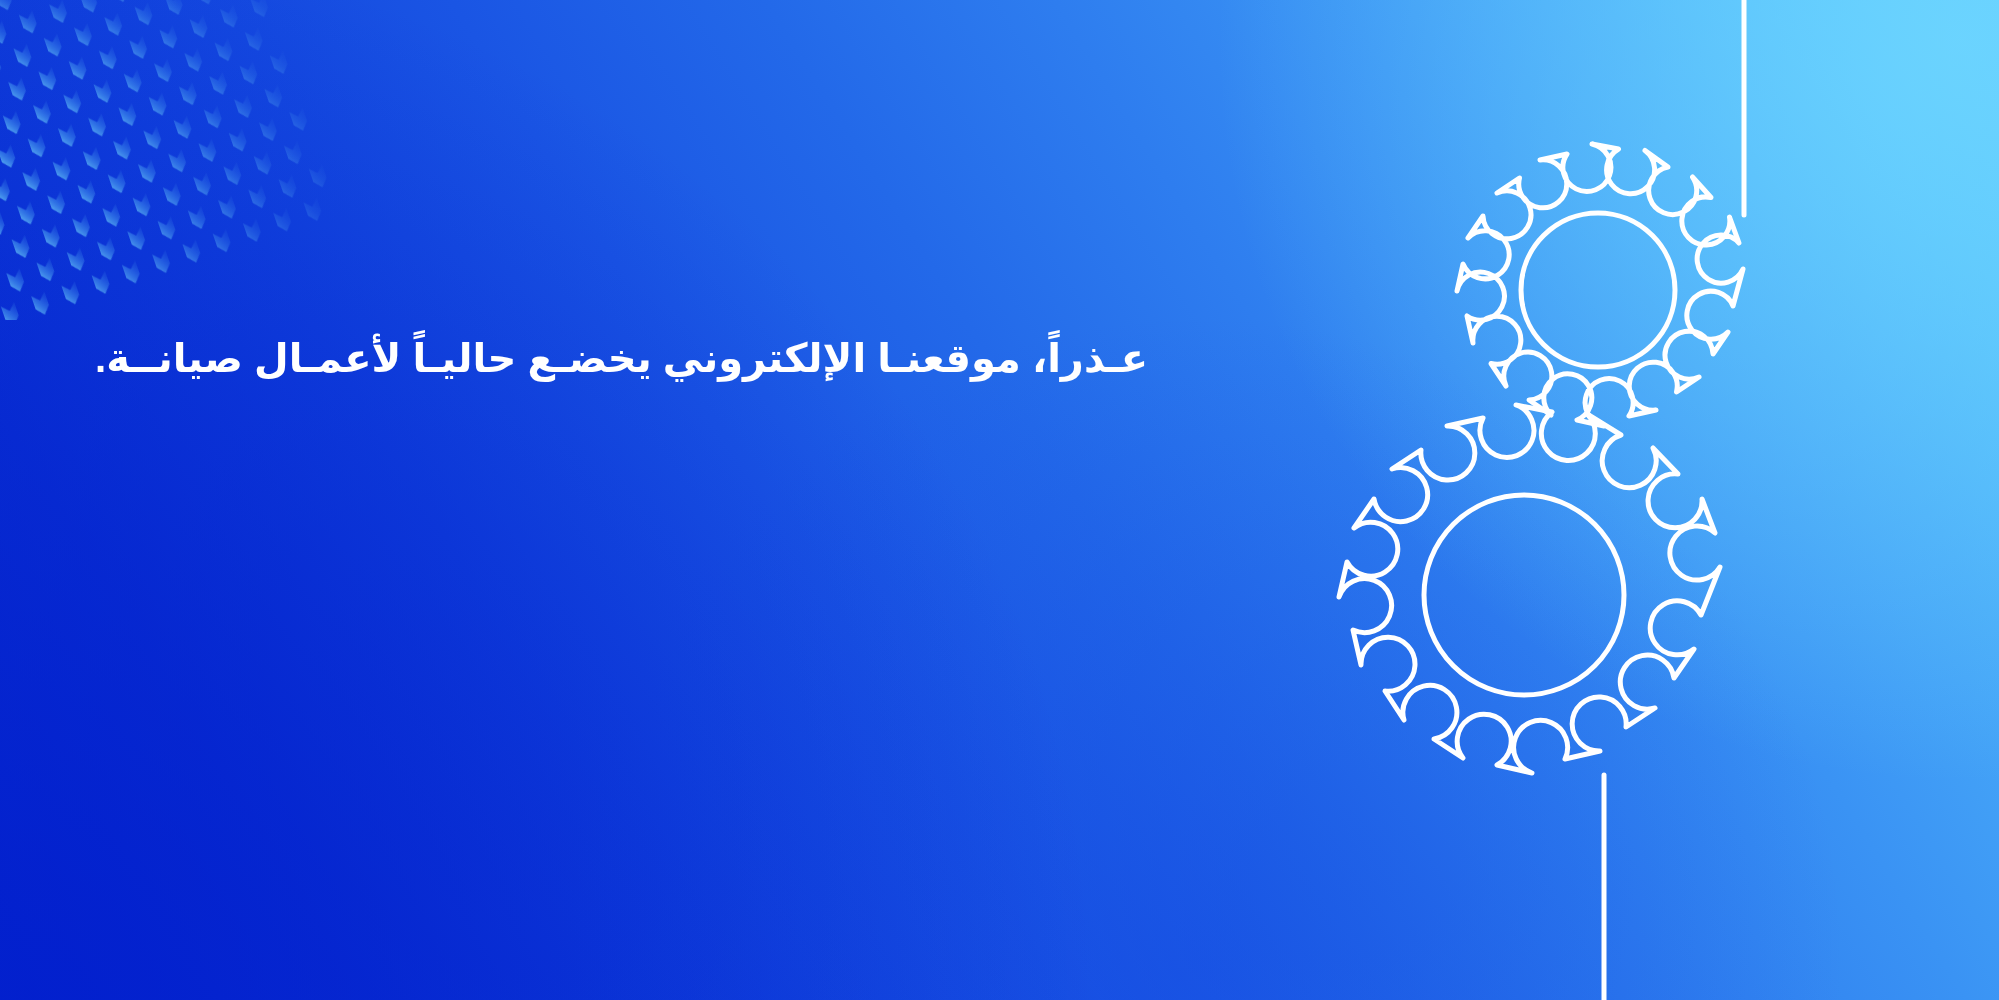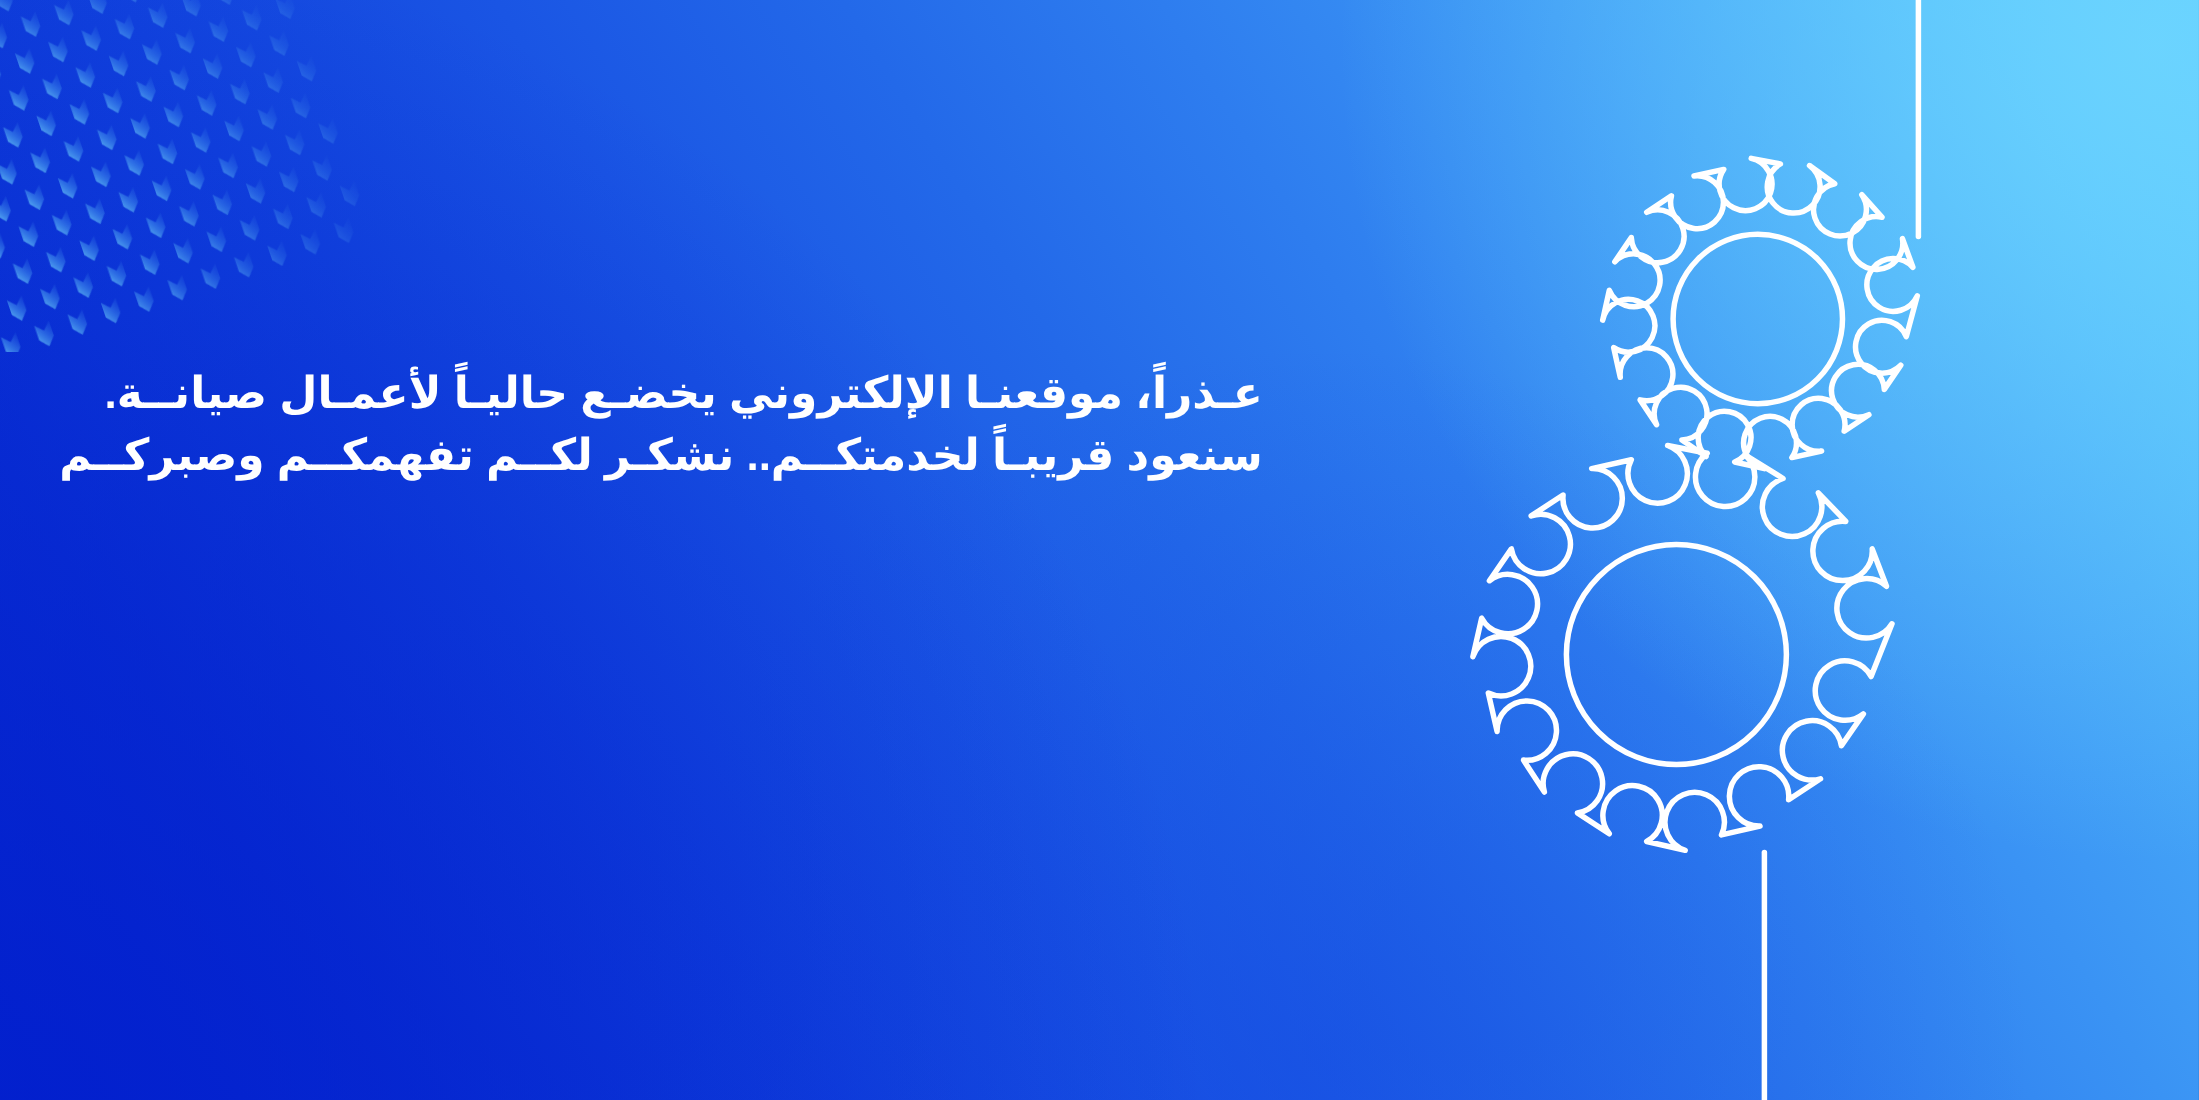--- a/index.html
+++ b/index.html
@@ -236,19 +236,18 @@
       </g>
 
       <path d="M 425 775 L 425 1010"></path>
     </g>
   </svg>
 
   <div class="copy">
 
     <div class="arabic-block" lang="ar" dir="rtl">
       <span class="arabic-line">عـذراً، موقعنـا الإلكتروني يخضـع حاليـاً لأعمـال صيانــة.</span>
-      <span class="arabic-line">سنعود قريبـاً لخدمتكــم.. نشكـر لكــم تفهمكــم وصبركــم</span>
     </div>
 
 
   </div>
 
 </div>
 
 </body></html>

